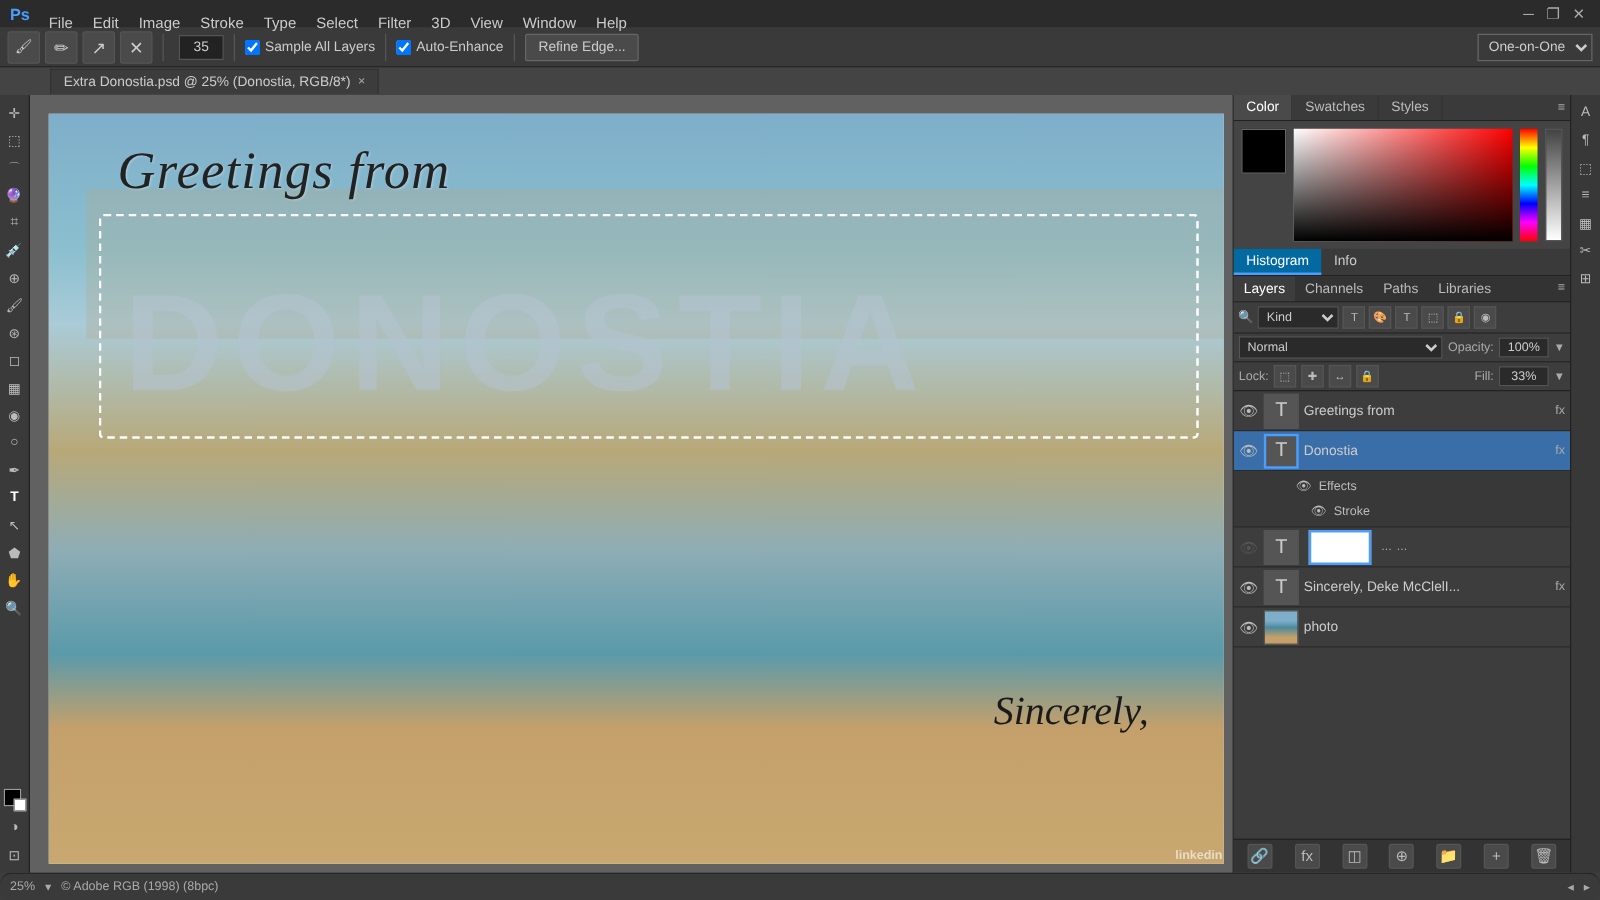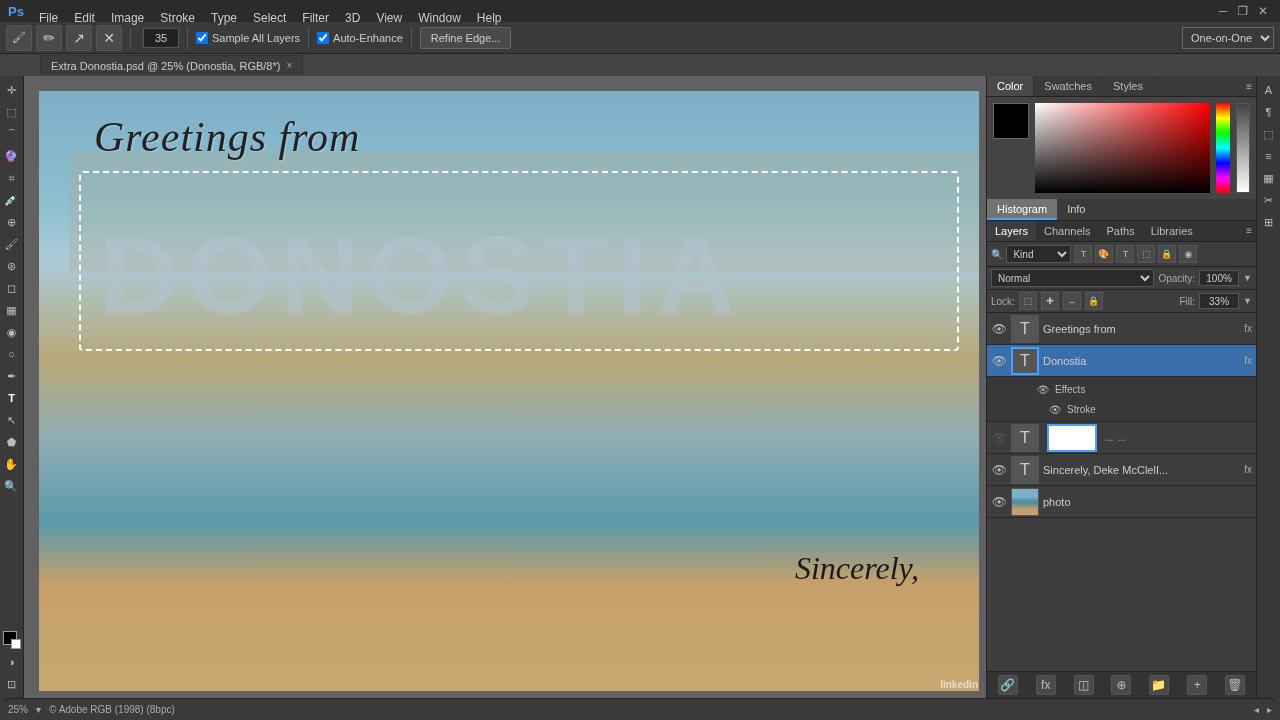--- a/index.html
+++ b/index.html
@@ -249,21 +249,21 @@
       background: #3a3a3a;
       display: flex;
       border-bottom: 1px solid #222;
     }
     .histogram-tab {
       padding: 4px 10px;
       font-size: 11px;
       color: #ccc;
       cursor: pointer;
     }
-    .histogram-tab.active { background: #737373; color: #fff; border-bottom: 2px solid #4a9eff; }
+    .histogram-tab.active { background: #0369a1; color: #fff; border-bottom: 2px solid #4a9eff; }
 
     
     #layers-panel {
       flex: 1;
       background: #3d3d3d;
       display: flex;
       flex-direction: column;
     }
     .layers-tab-bar {
       display: flex;

